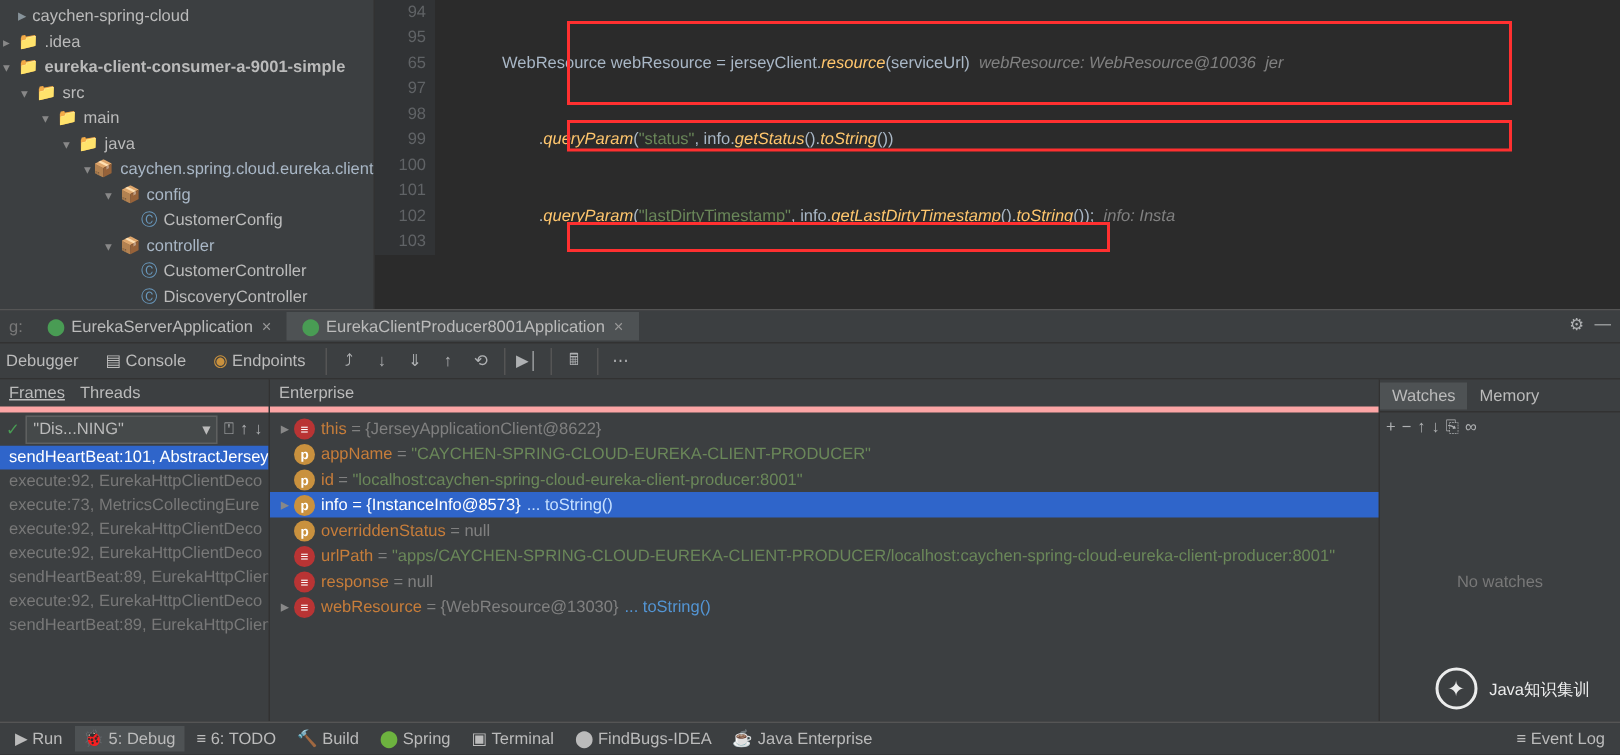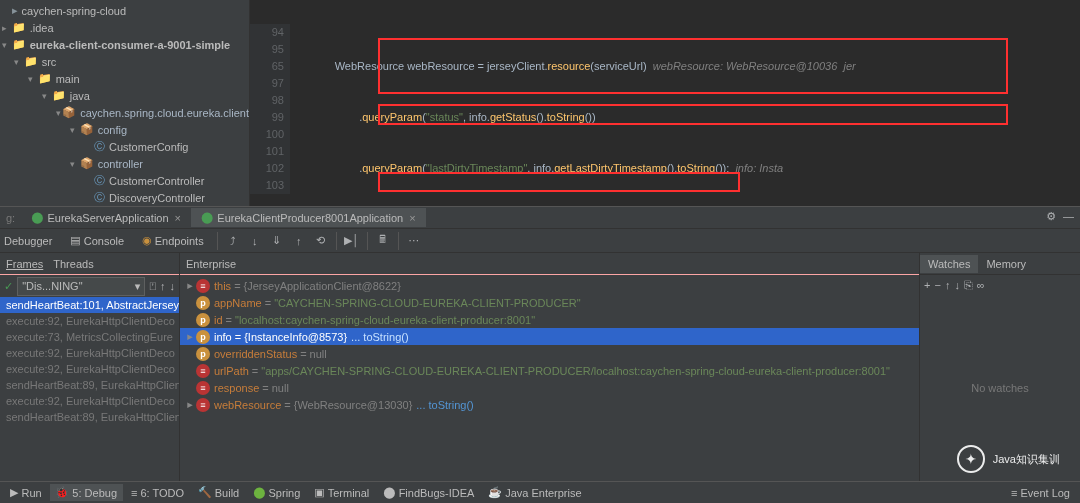--- a/index.html
+++ b/index.html
@@ -10,39 +10,39 @@
 .tree-icon { margin-right: 4px; display: inline-flex; }
 .tree-arrow { width: 8px; margin-right: 2px; color: #888; font-size: 9px; }
 .tree-label { color: #bbbbbb; }
 .tree-label.pkg { color: #a9b7c6; }
 .tree-label.mod { color: #bbbbbb; font-weight: bold; }
 .folder-icon { color: #87939a; }
 .class-icon { color: #6897bb; }
 .ind-0 { padding-left: 2px; } .ind-1 { padding-left: 14px; } .ind-2 { padding-left: 28px; }
 .ind-3 { padding-left: 42px; } .ind-4 { padding-left: 56px; } .ind-5 { padding-left: 70px; }
 .ind-6 { padding-left: 84px; }
-.editor-area { flex: 1; background: #2b2b2b; position: relative; overflow: hidden; margin-top: 24px; }
+.editor-area { flex: 1; background: #2b2b2b; position: relative; overflow: hidden; }
 .gutter { position: absolute; left: 0; top: 0; width: 40px; background: #313335; text-align: right; padding-right: 6px; color: #606366; line-height: 17px; font-family: Consolas, monospace; }
 .code-content { margin-left: 40px; font-family: Consolas, monospace; line-height: 17px; white-space: pre; }
 .code-line { height: 17px; padding-left: 8px; position: relative; } .str { color: #6a8759; }
-.method { color: #ffc66d; } .comment { color: #808080; font-style: italic; }
+.method { color: #ffc66d; font-style: italic; } .comment { color: #808080; font-style: italic; }
 .red-box { border: 2px solid #ff3030; position: absolute; pointer-events: none; }
 .debug-panel { height: 275px; background: #3c3f41; border-top: 1px solid #555; display: flex; flex-direction: column; }
 .debug-tabs { height: 22px; background: #3c3f41; display: flex; align-items: center; border-bottom: 1px solid #323232; padding-left: 6px; }
 .debug-tab { padding: 3px 10px; color: #bbbbbb; cursor: pointer; display: flex; align-items: center; gap: 4px; }
 .debug-tab.active { background: #4e5254; }
 .debug-tab-close { color: #999; margin-left: 2px; }
 .debug-toolbar { height: 24px; display: flex; align-items: center; padding-left: 4px; gap: 2px; border-bottom: 1px solid #323232; }
 .dbg-label { color: #bbbbbb; padding-right: 8px; }
 .dbg-section { padding: 2px 8px; color: #bbbbbb; cursor: pointer; display: flex; align-items: center; gap: 3px; }
 .dbg-sep { width: 1px; height: 18px; background: #555; margin: 0 3px; }
 .dbg-icon-btn { width: 20px; height: 20px; display: flex; align-items: center; justify-content: center; color: #afb1b3; cursor: pointer; }
 .debug-body { flex: 1; display: flex; }
 .frames-panel { width: 180px; border-right: 1px solid #323232; display: flex; flex-direction: column; }
-.panel-header { height: 22px; background: #3c3f41; border-bottom: 1px solid #fca5a5; display: flex; align-items: center; padding: 0 6px; color: #bbbbbb; gap: 10px; }
+.panel-header { height: 22px; background: #3c3f41; border-bottom: 4px solid #fca5a5; display: flex; align-items: center; padding: 0 6px; color: #bbbbbb; gap: 10px; }
 .panel-header-tab { cursor: pointer; }
 .panel-header-tab.active { text-decoration: underline; }
 .thread-selector { height: 22px; display: flex; align-items: center; padding: 0 4px; gap: 4px; }
 .thread-dd { background: #45494a; border: 1px solid #5e6060; padding: 2px 4px; color: #bbbbbb; flex: 1; display: flex; align-items: center; justify-content: space-between; cursor: pointer; font-size: 10px; }
 .check-icon { color: #499c54; }
 .frames-list { flex: 1; overflow: hidden; }
 .frame-item { padding: 2px 6px; font-size: 11px; color: #787878; white-space: nowrap; overflow: hidden; cursor: pointer; }
 .frame-item.selected { background: #2f65ca; color: #fff; }
 .vars-panel { flex: 1; display: flex; flex-direction: column; border-right: 1px solid #323232; }
 .vars-list { flex: 1; padding: 2px 0; }

